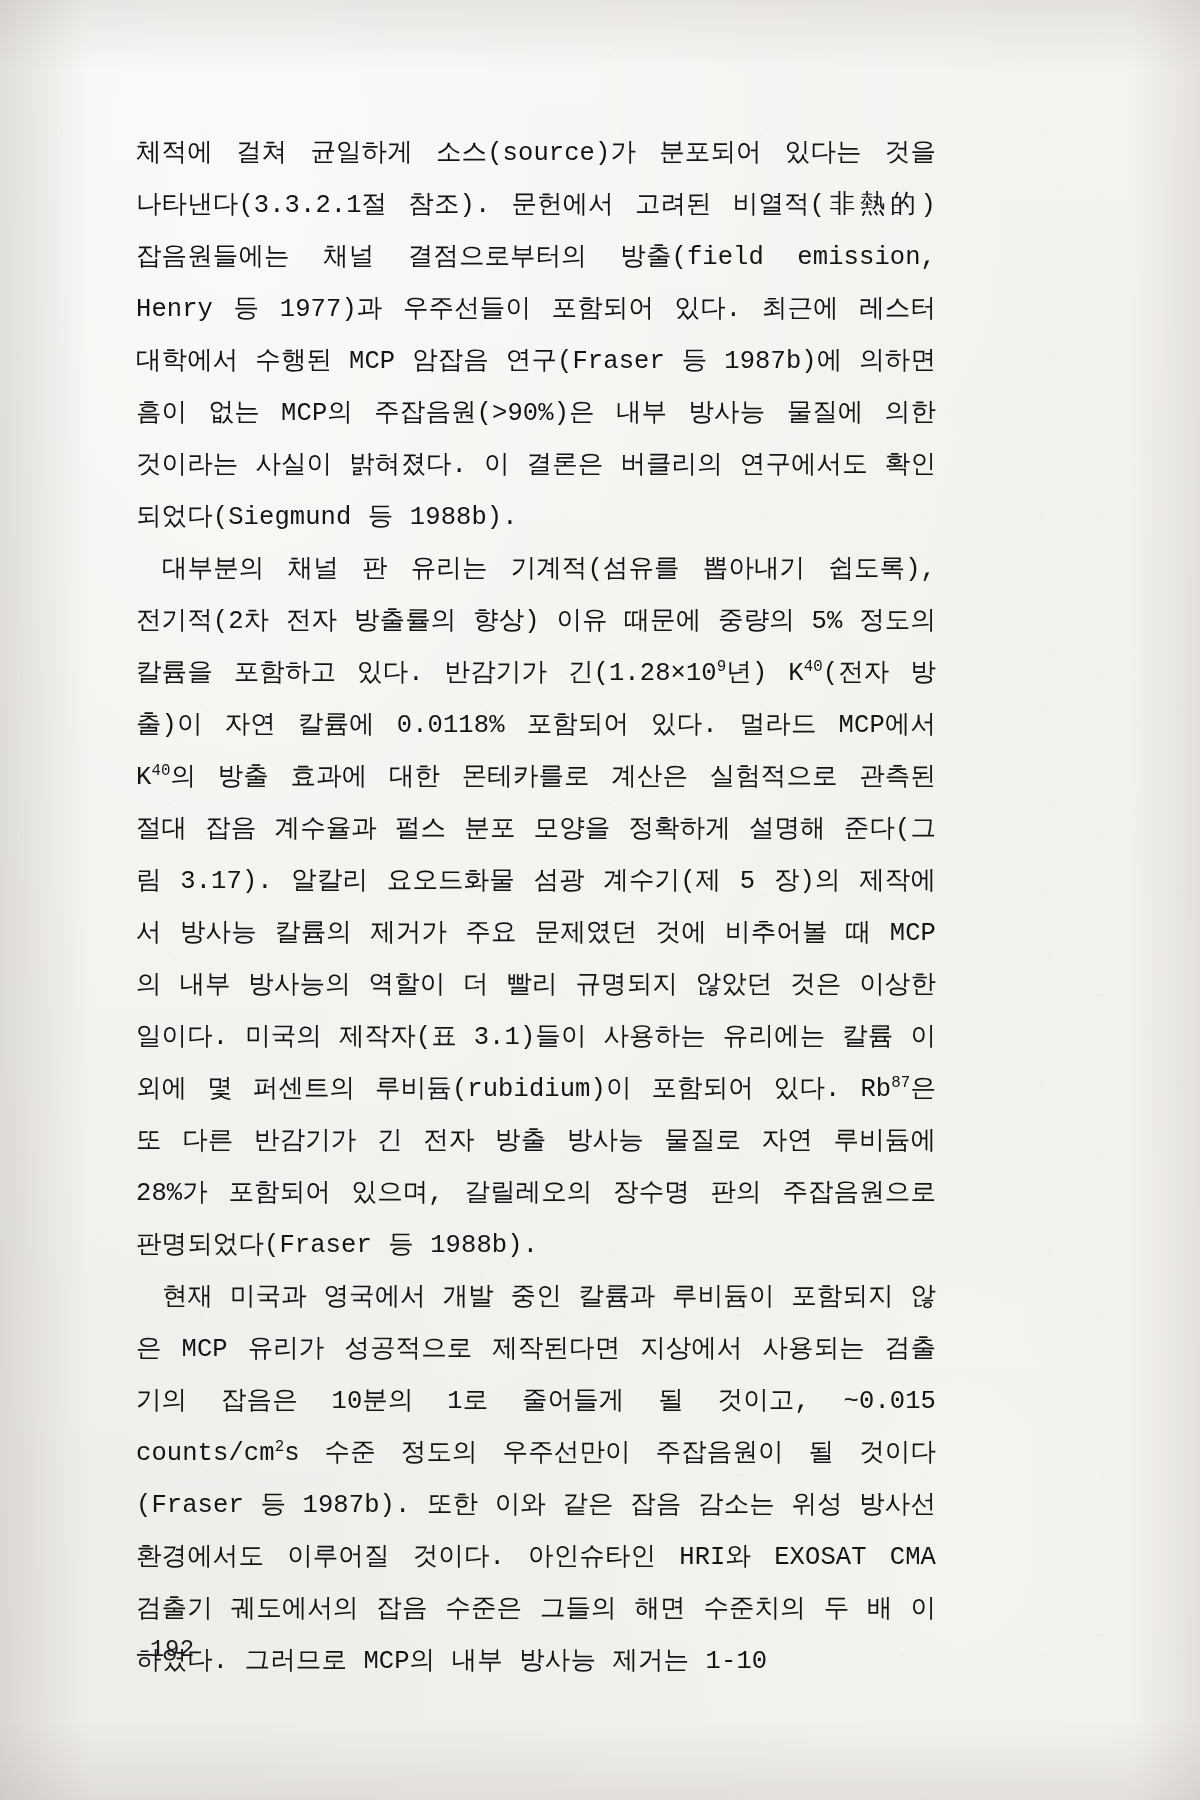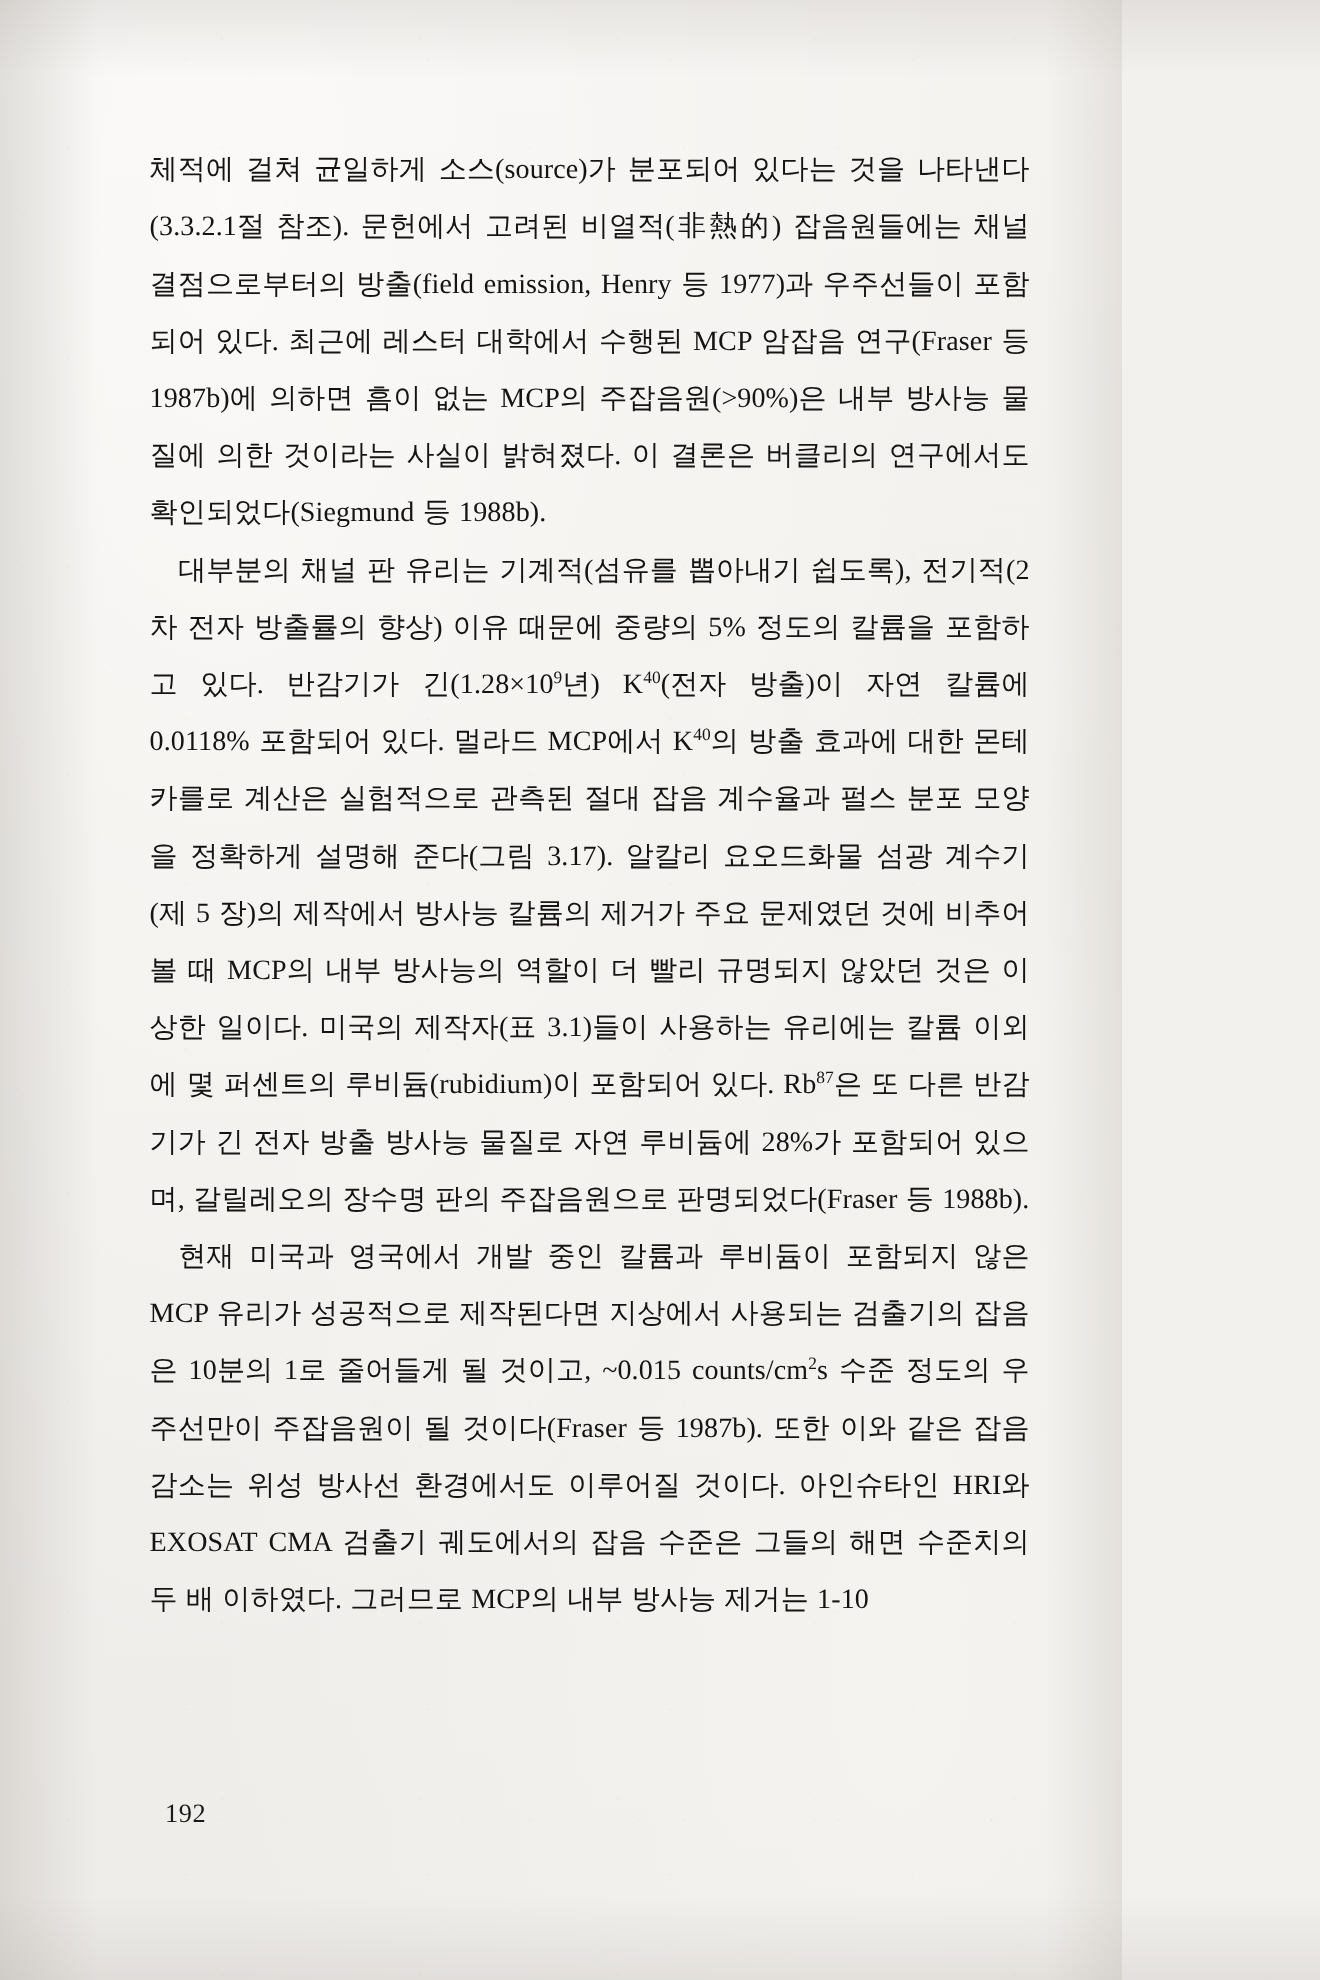--- a/index.html
+++ b/index.html
@@ -12,26 +12,27 @@
     background: #f3f1ee;
     font-family: "Liberation Serif", serif;
     color: #1a1a1a;
     position: relative;
     overflow: hidden;
   }
   .page {
     position: absolute;
     left: 0;
     top: 0;
-    width: 1020px;
+    width: 1200px;
     height: 1800px;
     background:
       radial-gradient(ellipse at 20% 10%, rgba(255,255,255,0.55), rgba(255,255,255,0) 60%),
       radial-gradient(ellipse at 80% 85%, rgba(248,246,242,0.6), rgba(255,255,255,0) 55%),
       linear-gradient(180deg, #f5f3f0 0%, #f2f0ec 40%, #efedea 100%);
+    font-family: Liberation Mono, monospace;
   }
   .grain {
     position: absolute;
     inset: 0;
     pointer-events: none;
     opacity: 0.35;
     background-image:
       radial-gradient(circle at 12% 22%, rgba(120,115,110,0.10) 0 1px, transparent 1.4px),
       radial-gradient(circle at 44% 71%, rgba(120,115,110,0.08) 0 1px, transparent 1.4px),
       radial-gradient(circle at 77% 36%, rgba(120,115,110,0.09) 0 1px, transparent 1.4px),

